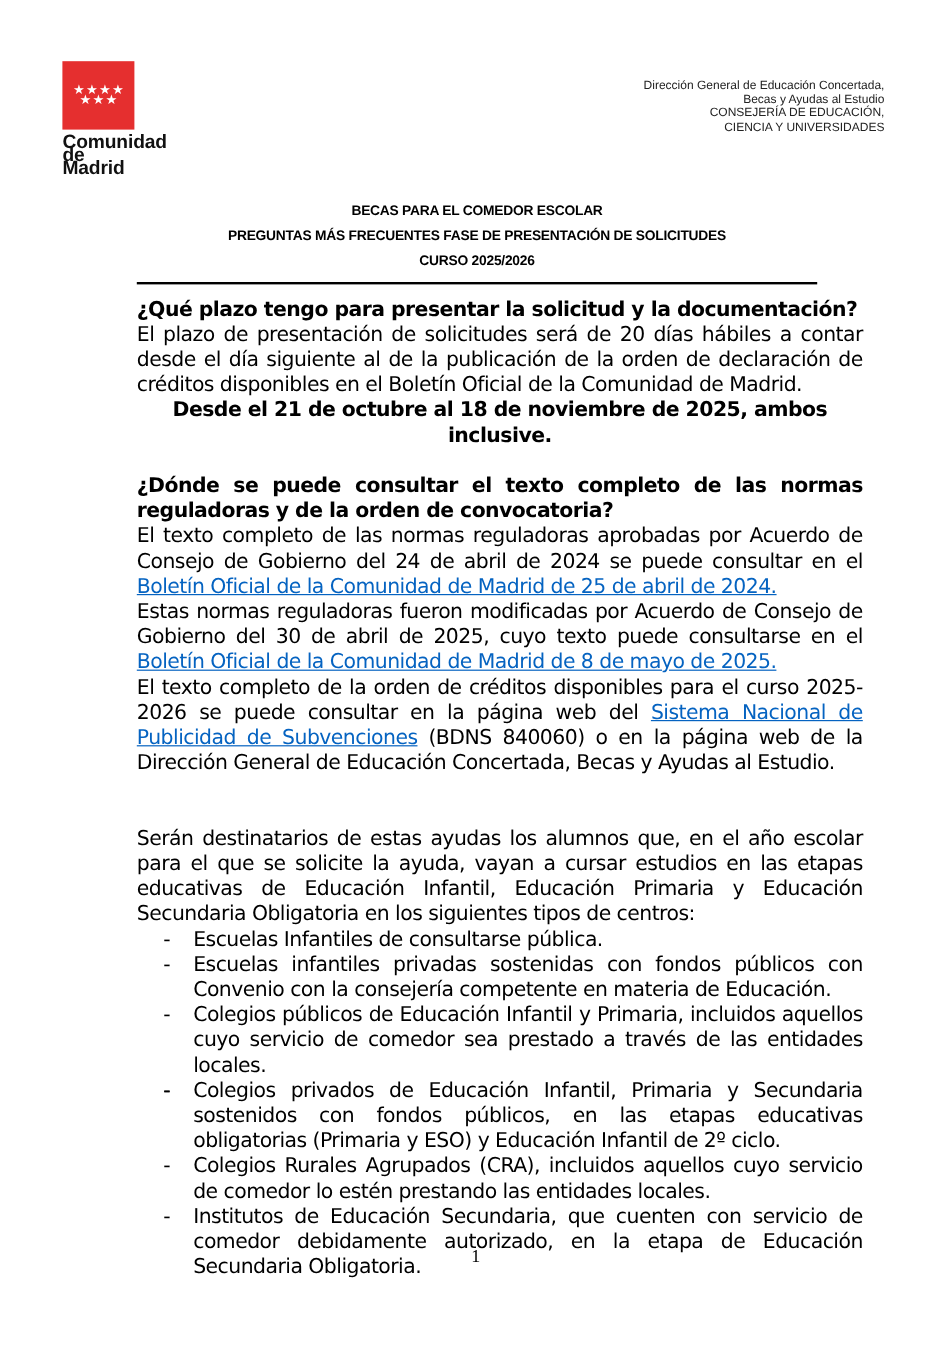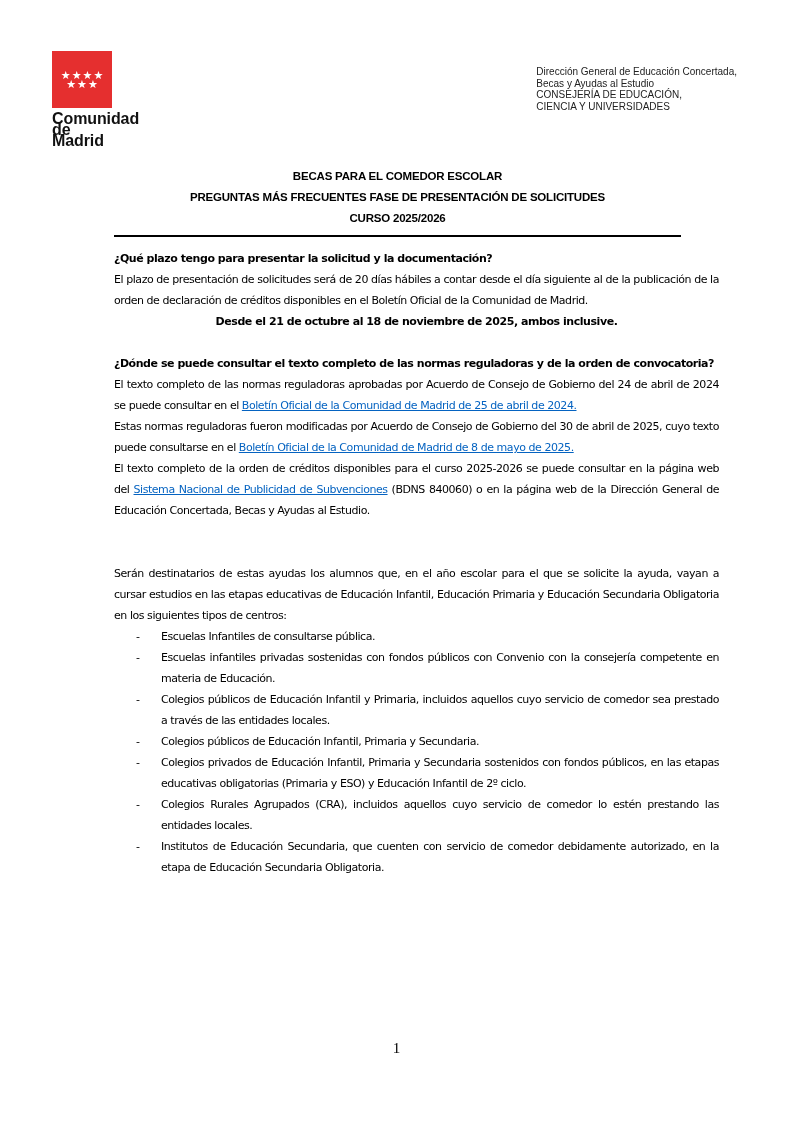--- a/index.html
+++ b/index.html
@@ -3,26 +3,26 @@
   <meta charset="utf-8">
   <style>
     html, body { margin: 0; padding: 0; background: #ffffff; }
     body { width: 793px; height: 1123px; position: relative; overflow: hidden; color: #000; font-family: "Liberation Sans", sans-serif; }
 
     .logo { position: absolute; left: 52px; top: 51px; width: 62px; }
     .logo-square { width: 60px; height: 57px; background: #e52f2f; display: flex; flex-direction: column; align-items: center; justify-content: center; }
     .stars-row { display: flex; gap: 1px; color: #fff; font-size: 11px; line-height: 9px; }
     .logo-text { margin-top: 5px; font-family: "Liberation Sans", sans-serif; font-weight: bold; font-size: 16px; line-height: 11px; color: #111; letter-spacing: -0.1px; }
 
-    .header-right { position: absolute; right: 56px; top: 66px; text-align: left; font-family: "Liberation Sans", sans-serif; font-size: 10px; line-height: 11.5px; color: #222; }
+    .header-right { position: absolute; right: 56px; top: 66px; text-align: right; font-family: "Liberation Sans", sans-serif; font-size: 10px; line-height: 11.5px; color: #222; }
 
     .title-block { position: absolute; left: 114px; top: 166px; width: 567px; text-align: center; font-family: "Liberation Sans", sans-serif; font-weight: bold; font-size: 11.5px; line-height: 21px; letter-spacing: -0.2px; }
     .title-rule { position: absolute; left: 114px; top: 235px; width: 567px; height: 2px; background: #000; }
 
-    .content { position: absolute; left: 114px; top: 248px; width: 605px; font-family: "DejaVu Sans", sans-serif; font-size: 11px; line-height: 21px; letter-spacing: -0.45px; word-spacing: 0px; }
+    .content { position: absolute; left: 114px; top: 248px; width: 605px; font-family: "DejaVu Sans", sans-serif; font-size: 17px; line-height: 21px; letter-spacing: -0.45px; word-spacing: 0px; }
     .content p { margin: 0; text-align: justify; }
     .q { font-weight: bold; }
     .center-bold { text-align: center !important; font-weight: bold; }
     .gap { height: 21px; }
     a { color: #0563c1; text-decoration: underline; }
 
     ul.list { list-style: none; margin: 0; padding: 0; }
     ul.list li { position: relative; padding-left: 47px; text-align: justify; }
     ul.list li .dash { position: absolute; left: 22px; top: 0; }
 
@@ -80,20 +80,20 @@
 
   <div class="gap"></div>
 
   <div class="gap"></div>
   <p>Serán destinatarios de estas ayudas los alumnos que, en el año escolar para el que se solicite la ayuda, vayan a cursar estudios en las etapas educativas de Educación Infantil, Educación Primaria y Educación Secundaria Obligatoria en los siguientes tipos de centros:</p>
 
   <ul class="list">
     <li><span class="dash">-</span><span>Escuelas Infantiles de consultarse pública.</span></li>
     <li><span class="dash">-</span><span>Escuelas infantiles privadas sostenidas con fondos públicos con Convenio con la consejería competente en materia de Educación.</span></li>
     <li><span class="dash">-</span><span>Colegios públicos de Educación Infantil y Primaria, incluidos aquellos cuyo servicio de comedor sea prestado a través de las entidades locales.</span></li>
-    <li><span class="dash">-</span><span>Colegios públicos de Educación Infantil, Primaria y Secundaria.</span></li>
+    <li><span class="dash">-</span></li>
     <li><span class="dash">-</span><span>Colegios privados de Educación Infantil, Primaria y Secundaria sostenidos con fondos públicos, en las etapas educativas obligatorias (Primaria y ESO) y Educación Infantil de 2º ciclo.</span></li>
     <li><span class="dash">-</span><span>Colegios Rurales Agrupados (CRA), incluidos aquellos cuyo servicio de comedor lo estén prestando las entidades locales.</span></li>
     <li><span class="dash">-</span><span>Institutos de Educación Secundaria, que cuenten con servicio de comedor debidamente autorizado, en la etapa de Educación Secundaria Obligatoria.</span></li>
   </ul>
 </div>
 
 <div class="page-number">1</div>
 
 </body></html>

